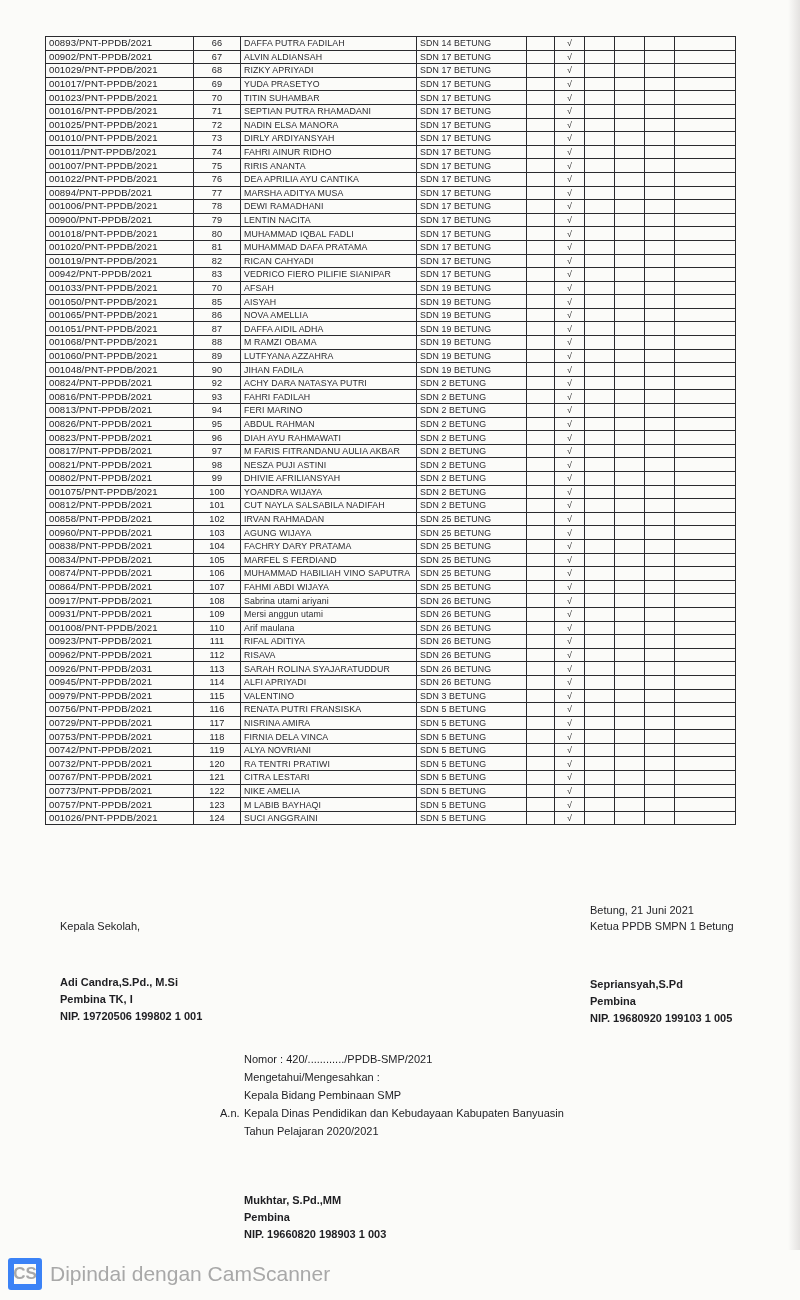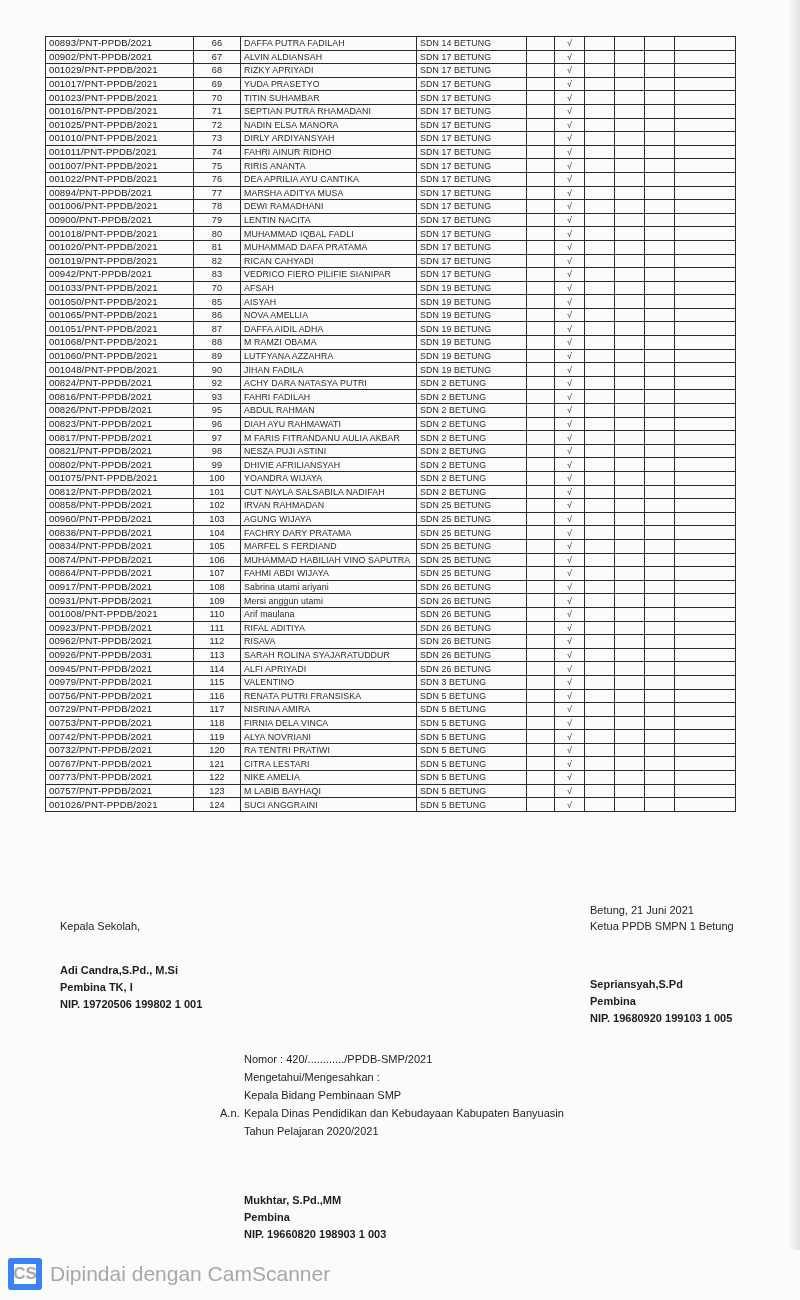--- a/index.html
+++ b/index.html
@@ -33,21 +33,21 @@
     col.c-e2 { width: 30px; }
     col.c-e3 { width: 30px; }
     col.c-e4 { width: 30px; }
     col.c-e5 { width: 61px; }
     td.no, td.check { text-align: center; }
     td.reg { font-size: 9.6px; }
     td.name, td.school { font-size: 8.8px; color: #2b2b30; }
     td.check { font-size: 9px; color: #333; }
 
     .sig-left { position: absolute; left: 60px; top: 920px; font-size: 11px; }
-    .sig-left .title { margin-bottom: 30px; }
+    .sig-left .title { margin-bottom: 42px; }
     .sig-left .name, .sig-right .name, .approval .name { font-weight: bold; font-size: 11px; line-height: 17px; }
 
     .sig-right { position: absolute; left: 590px; top: 902px; font-size: 11px; line-height: 16px; }
     .sig-right .block-gap { height: 42px; }
 
     .approval { position: absolute; left: 220px; top: 1050px; font-size: 11px; line-height: 18px; }
     .approval .row { display: flex; }
     .approval .an { width: 24px; }
     .approval .gap { height: 52px; }
 
@@ -390,20 +390,32 @@
           <td class="check">√</td>
           <td></td>
           <td></td>
           <td></td>
           <td></td>
         </tr>
         <tr>
           <td class="reg">00816/PNT-PPDB/2021</td>
           <td class="no">93</td>
           <td class="name">FAHRI  FADILAH</td>
+          <td class="school">SDN 2 BETUNG</td>
+          <td></td>
+          <td class="check">√</td>
+          <td></td>
+          <td></td>
+          <td></td>
+          <td></td>
+        </tr>
+        <tr>
+          <td class="reg">00813/PNT-PPDB/2021</td>
+          <td class="no">94</td>
+          <td class="name">FERI MARINO</td>
           <td class="school">SDN 2 BETUNG</td>
           <td></td>
           <td class="check">√</td>
           <td></td>
           <td></td>
           <td></td>
           <td></td>
         </tr>
         <tr>
           <td class="reg">00826/PNT-PPDB/2021</td>

